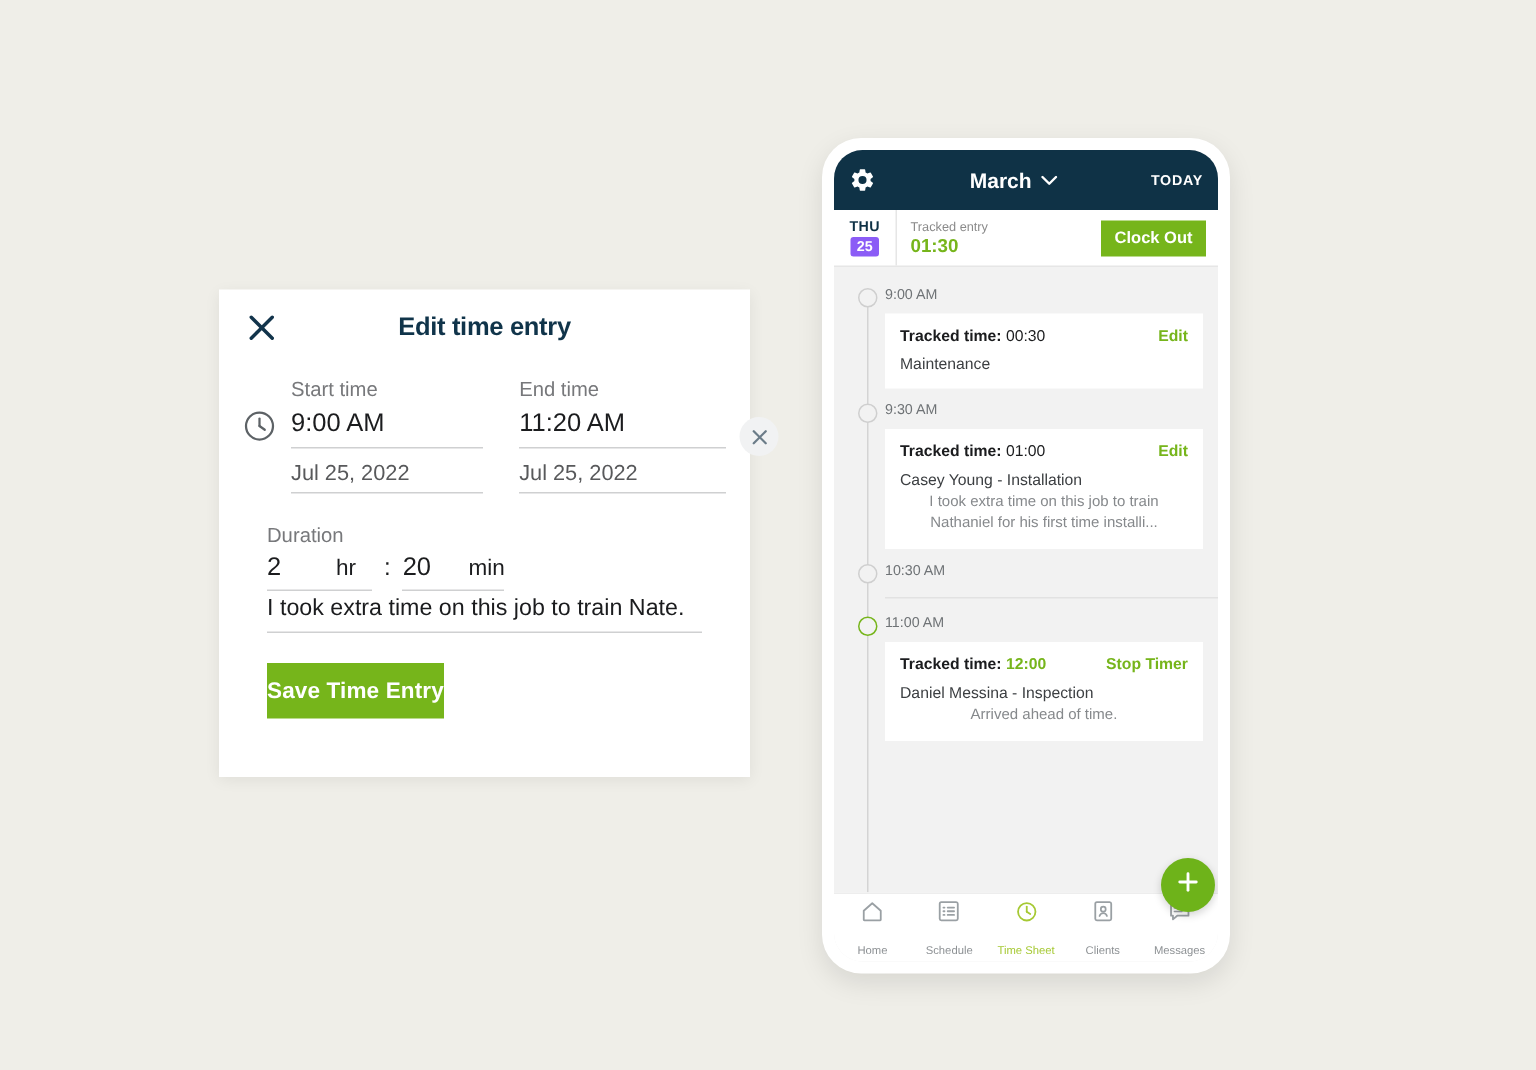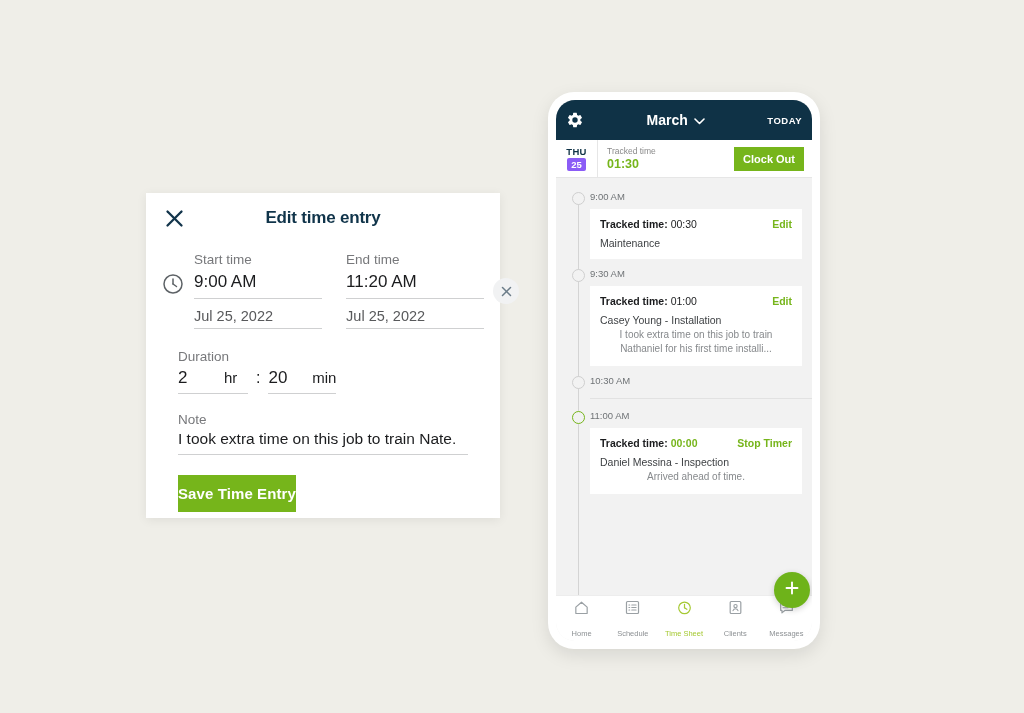--- a/index.html
+++ b/index.html
@@ -302,21 +302,20 @@
           <span class="dur-num">2</span>
           <span class="dur-unit">hr</span>
         </div>
         <span class="dur-colon">:</span>
         <div class="dur-underline min">
           <span class="dur-num">20</span>
           <span class="dur-unit">min</span>
         </div>
       </div>
 
-      <div class="note-label">Note</div>
       <div class="note-value">I took extra time on this job to train Nate.</div>
 
       <button class="save-btn">Save Time Entry</button>
     </div>
   </div>
 
   <div class="phone">
     <div class="screen">
 
       <div class="nav-top">
@@ -335,21 +334,21 @@
         </div>
         <span class="today-btn">TODAY</span>
       </div>
 
       <div class="subbar">
         <div class="datebox">
           <span class="dow">THU</span>
           <span class="dnum">25</span>
         </div>
         <div class="tracked-wrap">
-          <div class="tracked-lbl">Tracked time</div>
+          <div class="tracked-lbl">Tracked entry</div>
           <div class="tracked-val">01:30</div>
         </div>
         <button class="clockout">Clock Out</button>
       </div>
 
       <div class="timeline">
         <div class="tl-line"></div>
 
         <div class="slot">
           <span class="dot"></span>
@@ -387,21 +386,21 @@
           <div class="slot-time">10:30 AM</div>
         </div>
 
         <div class="slot">
           <span class="dot active"></span>
           <div class="slot-time">11:00 AM</div>
           <div class="card">
             <div class="card-top">
               <div class="card-tt">
                 <span>Tracked time:</span>
-                <em class="green">00:00</em>
+                <em class="green">12:00</em>
               </div>
               <span class="card-act">Stop Timer</span>
             </div>
             <div class="card-sub">Daniel Messina - Inspection</div>
             <div class="card-note">Arrived ahead of time.</div>
           </div>
         </div>
       </div>
 
       <div class="tabbar">

